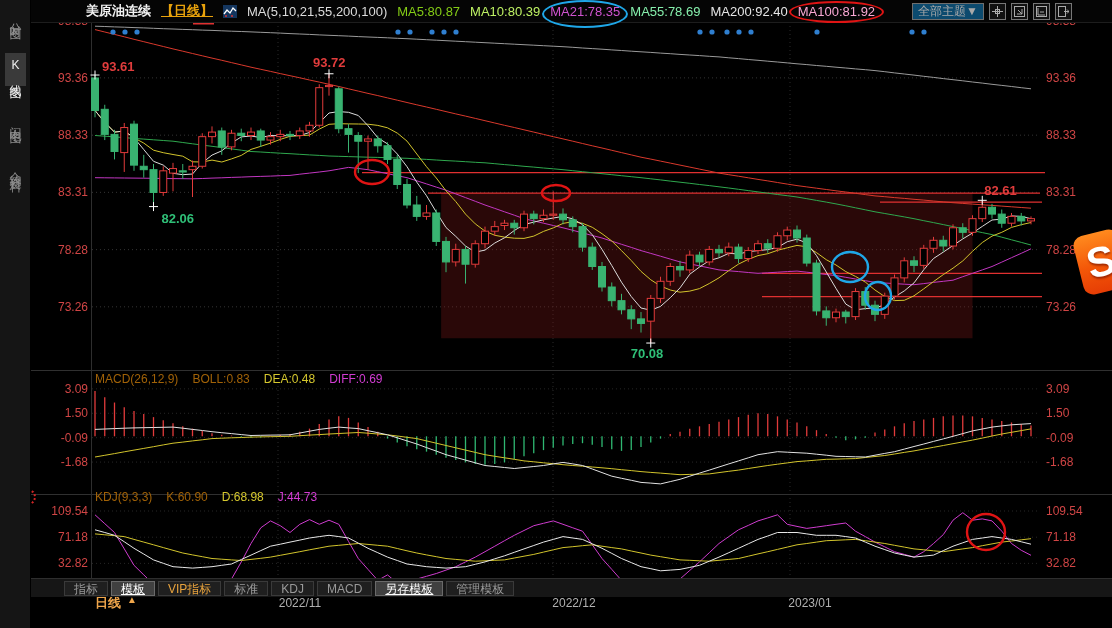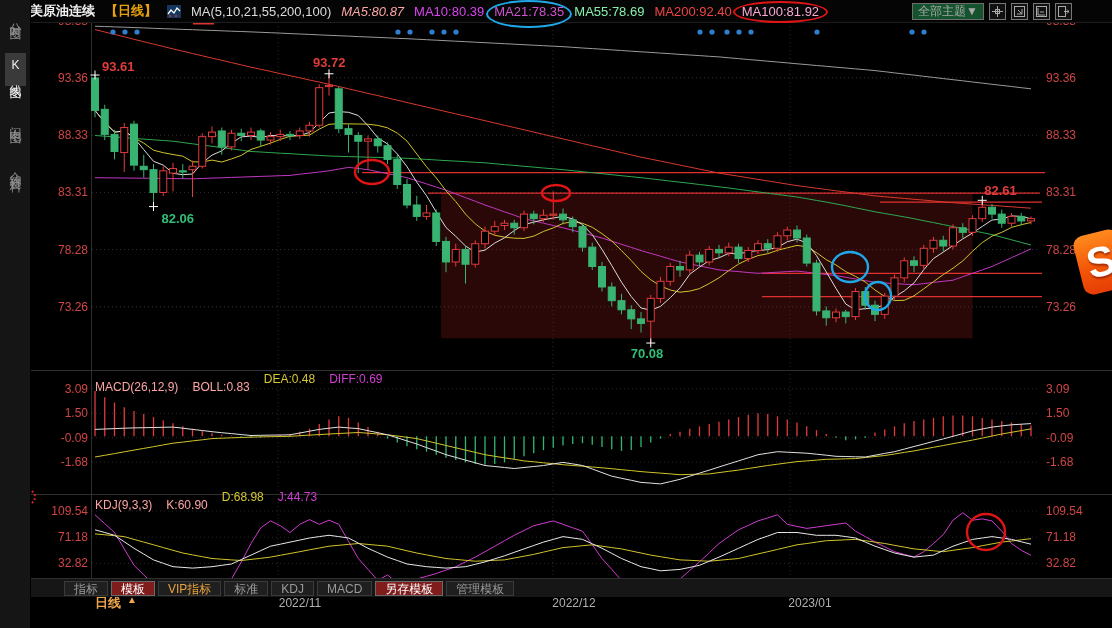--- a/index.html
+++ b/index.html
@@ -4,65 +4,65 @@
 <style>
   html,body{margin:0;padding:0;background:#000;}
   body{width:1112px;height:628px;position:relative;overflow:hidden;
        font-family:"Liberation Sans",sans-serif;-webkit-font-smoothing:antialiased;}
   #chart{position:absolute;left:0;top:0;}
   #chart text{font-family:"Liberation Sans",sans-serif;}
 
   
   #topbar{position:absolute;left:30px;right:0;top:0;height:22px;background:#050505;
           border-bottom:1px solid #1d1d1d;display:flex;align-items:center;gap:10px;
-          font-size:13px;white-space:nowrap;z-index:5;justify-content:center;}
+          padding-left:56px;font-size:13px;white-space:nowrap;z-index:5;justify-content:center;}
   #topbar .sym{color:#f2f2f2;font-weight:bold;}
-  #topbar .period{color:#e8a20c;font-weight:bold;}
+  #topbar .period{color:#e8a20c;font-weight:bold;text-decoration:underline;}
   .chart-ic{width:14px;height:13px;display:inline-block;}
   .magroup{color:#dcdcdc;}
   #ma-legend{display:flex;gap:10px;}
   .ma-item{position:relative;font-size:13px;}
   .ma-item.circled-blue::after{content:'';position:absolute;left:-8px;right:-8px;top:-4px;bottom:-9px;
       border:2px solid #1fa7e8;border-radius:50%;pointer-events:none;}
   .ma-item.circled-red::after{content:'';position:absolute;left:-9px;right:-9px;top:-3px;bottom:-4px;
       border:2px solid #e01414;border-radius:50%;pointer-events:none;}
   .tb-right{margin-left:auto;display:flex;align-items:center;gap:5px;margin-right:40px;}
-  #themeBtn{background:#14532d;border:1px solid #6e6e6e;color:#a9a9a9;font-size:12px;
+  #themeBtn{background:#0c4a6e;border:1px solid #6e6e6e;color:#a9a9a9;font-size:12px;
             height:17px;line-height:15px;padding:0 5px;cursor:pointer;font-family:inherit;}
   .tool-ic{width:15px;height:15px;border:1px solid #777;background:#111;display:flex;
            align-items:center;justify-content:center;}
 
   
   #sidebar{position:absolute;left:0;top:0;bottom:0;width:30px;background:#151515;
            border-right:1px solid #000;display:flex;flex-direction:column;align-items:center;
            padding-top:8px;gap:26px;z-index:6;}
   .side-item{writing-mode:vertical-rl;text-orientation:upright;letter-spacing:3px;
              color:#8f8f8f;font-size:12px;padding:5px 2px;cursor:pointer;}
   .side-item.active{background:#3a3a3a;color:#efefef;}
 
   
   .ind-header{position:absolute;display:flex;gap:14px;font-size:12px;z-index:4;}
   #macd-header{left:95px;top:372px;}
   #kdj-header{left:95px;top:490px;justify-content:flex-end;}
-  .ind-white{color:#fca5a5;margin-top:8px;} .ind-yellow{color:#d6c82e;} .ind-magenta{color:#d23cd2;}
+  .ind-white{color:#a16207;} .ind-yellow{color:#d6c82e;} .ind-magenta{color:#d23cd2;}
 
   #sun-icon{position:absolute;left:20px;top:489px;width:12px;height:12px;border:2px dotted #d02525;
             border-radius:50%;z-index:4;}
   #sun-icon::after{content:'';position:absolute;left:3px;top:3px;width:6px;height:6px;
             background:#d02525;border-radius:50%;}
 
   
   #row-period{position:absolute;left:95px;top:594px;font-size:13px;font-weight:bold;
               color:#f0a64b;z-index:4;display:flex;gap:6px;align-items:flex-start;cursor:pointer;}
   #tabbar{position:absolute;left:30px;right:0;top:578px;height:18px;background:#161616;
           border-top:1px solid #2e2e2e;display:flex;align-items:center;gap:3px;
           padding-left:34px;z-index:5;}
   .tab{font-size:12px;color:#9a9a9a;padding:0 9px;height:15px;line-height:15px;
        border:1px solid #3a3a3a;background:#1f1f1f;cursor:pointer;font-family:inherit;}
-  .tab.selected{background:#7f1d1d;color:#fff;border-color:#6a6a6a;}
+  .tab.selected{background:#404040;color:#fff;border-color:#6a6a6a;text-decoration:underline;}
   .tab.vip{color:#e8a33d;}
 
   
   #logo{position:absolute;right:-12px;top:232px;width:46px;height:60px;
         background:linear-gradient(180deg,#ff8a1e 0%,#f35708 55%,#e63d05 100%);
         border-radius:10px;transform:rotate(-14deg);display:flex;align-items:center;
         justify-content:center;color:#fff;font-size:42px;font-weight:bold;
         text-shadow:0 2px 2px rgba(120,20,0,.65);z-index:3;}
 </style>
 </head>
@@ -471,25 +471,25 @@
   <span class="chart-ic">
     <svg width="14" height="13">
         <rect x="0" y="0" width="14" height="13" fill="#14365f"></rect>
       <polyline points="1,9 4,5 7,8 10,3 13,6" fill="none" stroke="#fff" stroke-width="1.3"></polyline>
       <line x1="3" y1="10" x2="3" y2="12" stroke="#d33" stroke-width="1.5"></line>
       <line x1="9" y1="10" x2="9" y2="12" stroke="#d33" stroke-width="1.5"></line>
       </svg>
   </span>
   <span class="magroup">MA(5,10,21,55,200,100)</span>
   <span id="ma-legend">
-      <span class="ma-item" style="color: #fca5a5; font-style: italic;">MA5:80.87</span>
-      <span class="ma-item" style="color: #d946ef;">MA10:80.39</span>
+      <span class="ma-item" style="color: #84cc16;">MA5:80.87</span>
+      <span class="ma-item" style="color: #bef264;">MA10:80.39</span>
       <span class="ma-item circled-blue" style="color: rgb(208, 84, 208);">MA21:78.35</span>
       <span class="ma-item" style="color: #86efac;">MA55:78.69</span>
-      <span class="ma-item" style="color: #ef4444;">MA200:92.40</span>
+      <span class="ma-item" style="color: #e5e5e5;">MA200:92.40</span>
       <span class="ma-item circled-red" style="color: #f9a8d4;">MA100:81.92</span>
     </span>
   <div class="tb-right">
     <button id="themeBtn">全部主题▼</button>
     <span class="tool-ic">
       <svg width="11" height="11">
           <line x1="5.5" y1="0" x2="5.5" y2="11" stroke="#aaa"></line>
           <line x1="0" y1="5.5" x2="11" y2="5.5" stroke="#aaa"></line>
           <rect x="3.5" y="3.5" width="4" height="4" fill="none" stroke="#aaa"></rect>
         </svg>

